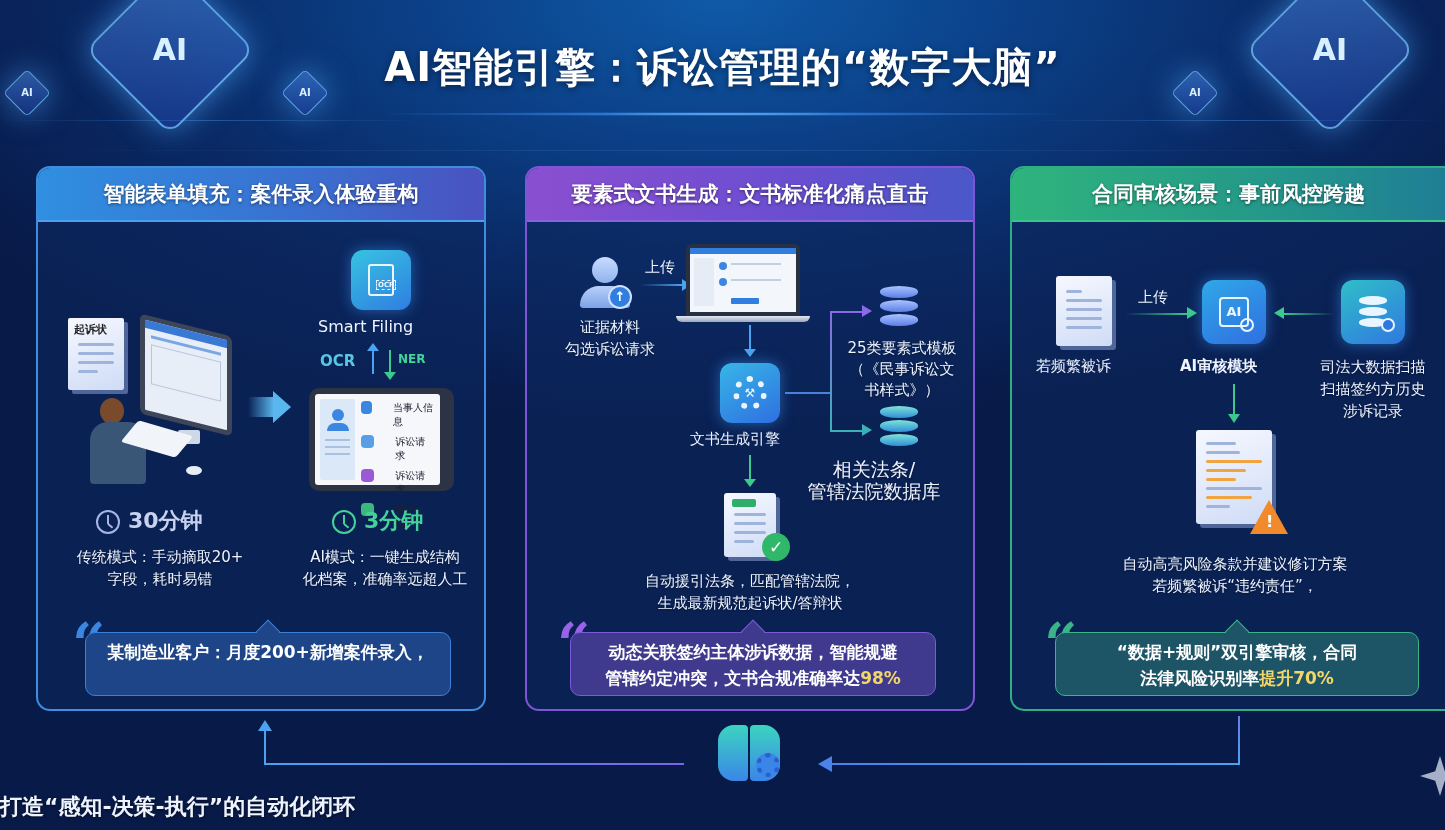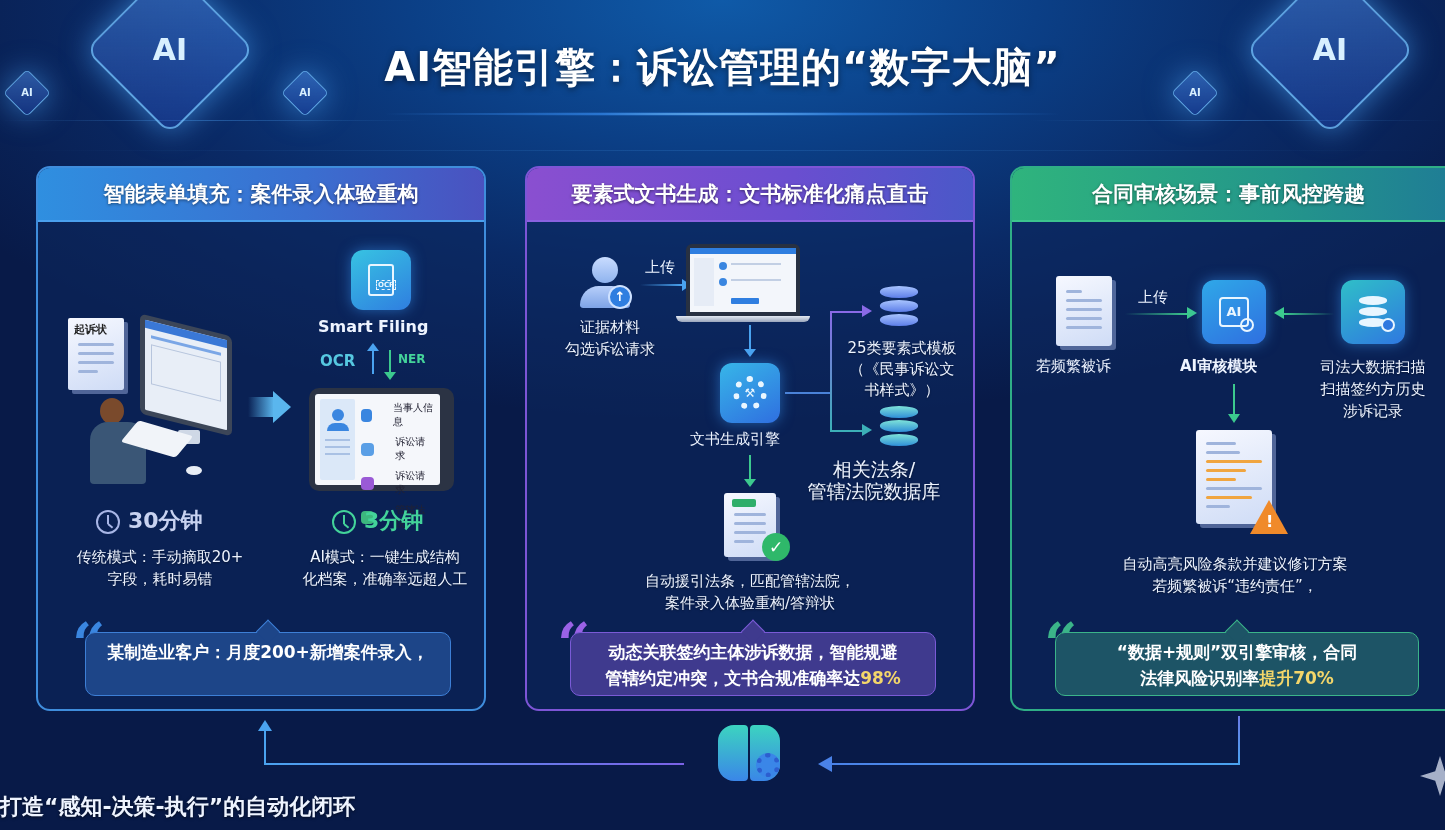--- a/index.html
+++ b/index.html
@@ -34,21 +34,21 @@
 .arrow-h{position:absolute;height:2px}
 .arrow-v{position:absolute;width:2px}
 .head-r{position:absolute;width:0;height:0;border-top:6px solid transparent;border-bottom:6px solid transparent}
 .head-d{position:absolute;width:0;height:0;border-left:6px solid transparent;border-right:6px solid transparent}
 .label{position:absolute;font-size:15px;color:#eef4ff;text-align:left;white-space:nowrap}
 .db{position:absolute;width:38px}
 .db i{display:block;height:12px;margin-bottom:2px;border-radius:50%/45%;background:linear-gradient(180deg,#a8c4ff,#5d7ee8)}
 .db.g i{background:linear-gradient(180deg,#7ee3d9,#2f8fd8)}
 .doc{position:absolute;background:linear-gradient(160deg,#f6f8ff,#cfdcf6);border-radius:3px;box-shadow:4px 4px 0 rgba(150,170,220,.5)}
 .doc b{display:block;height:3px;background:#9fb4dc;margin:6px 10px 0;border-radius:2px}
-.tab-row{display:flex;align-items:center;gap:21px;font-size:10px;color:#223;margin-bottom:6px}
+.tab-row{display:flex;gap:21px;font-size:10px;color:#223;margin-bottom:6px}
 .tab-row i{width:13px;height:13px;border-radius:4px;display:inline-block}
 </style>
 </head>
 <body>
 
 <div class="bgline" style="left:0;top:120px;width:420px"></div>
 <div class="bgline" style="left:1030px;top:120px;width:415px"></div>
 <div class="bgline" style="left:0;top:150px;width:1445px;opacity:.5"></div>
 
 <div class="chip" style="left:110px;top:-10px">
@@ -95,21 +95,21 @@
 <div class="abs" style="left:186px;top:466px;width:16px;height:9px;border-radius:50%;background:#e8edf5"></div>
 
 <div class="abs" style="left:248px;top:397px;width:26px;height:20px;background:linear-gradient(90deg,rgba(80,180,240,0),#5ab6ee)"></div>
 <div class="head-r" style="left:273px;top:391px;border-top-width:16px;border-bottom-width:16px;border-left:18px solid #5ab6ee"></div>
 
 <div class="icon-tile" style="left:351px;top:250px;width:60px;height:60px;background:linear-gradient(150deg,#37c3e2,#2f7ee0)">
   <div style="width:26px;height:32px;border:2.5px solid #e9f6ff;border-radius:3px;position:relative">
     <span style="position:absolute;left:6px;top:14px;font-size:7px;color:#e9f6ff;font-weight:bold;border:1px dashed #e9f6ff;padding:0 1px">OCR</span>
   </div>
 </div>
-<div class="label" style="left:318px;top:317px;width:126px;font-size:16px;font-weight:bold">Smart Filing</div>
+<div class="label" style="left:318px;top:317px;width:126px;font-size:16px;font-weight:normal">Smart Filing</div>
 <div class="label" style="left:320px;top:352px;width:42px;font-size:15px;font-weight:bold;color:#56c8e0">OCR</div>
 <div class="arrow-v" style="left:372px;top:350px;height:24px;background:#4aa3f0"></div>
 <div class="head-d" style="left:367px;top:343px;border-top:none;border-bottom:8px solid #4aa3f0"></div>
 <div class="arrow-v" style="left:389px;top:350px;height:22px;background:#3cc98e"></div>
 <div class="head-d" style="left:384px;top:372px;border-top:8px solid #3cc98e"></div>
 <div class="label" style="left:398px;top:352px;width:42px;font-size:12px;font-weight:bold;color:#44d39a">NER</div>
 
 <div class="abs" style="left:309px;top:388px;width:145px;height:103px;background:#2b3344;border-radius:10px;padding:6px">
   <div style="width:125px;height:91px;background:#f5f7fb;border-radius:3px;display:flex;padding:5px">
     <div style="width:40px;background:#dbe8f8;border-radius:2px;position:relative">
@@ -235,21 +235,21 @@
   <div style="width:24px;height:8px;background:#2fae6a;border-radius:2px;margin:6px 0 0 8px"></div>
   <b></b>
     <b></b>
     <b></b>
     <b style="width:20px"></b>
 </div>
 <div class="abs" style="left:762px;top:533px;width:28px;height:28px;border-radius:50%;background:#2fb86a;color:#fff;font-size:17px;font-weight:bold;text-align:center;line-height:28px">✓</div>
 
 <div class="txt" style="left:600px;top:570px;width:300px;font-size:15px">
   <div>自动援引法条，匹配管辖法院，</div>
-    <div>案件录入体验重构/答辩状</div>
+    <div>生成最新规范起诉状/答辩状</div>
 </div>
 
 <div class="qmark" style="left:557px;top:616px;color:#9a62e6">“</div>
 <div class="quote q2">
   <div>动态关联签约主体涉诉数据，智能规避</div>
   <div><span>管辖约定冲突，文书合规准确率达</span><span class="hl">98%</span></div>
 </div>
 
 <section class="panel p3">
   <div class="hdr">合同审核场景：事前风控跨越</div>

